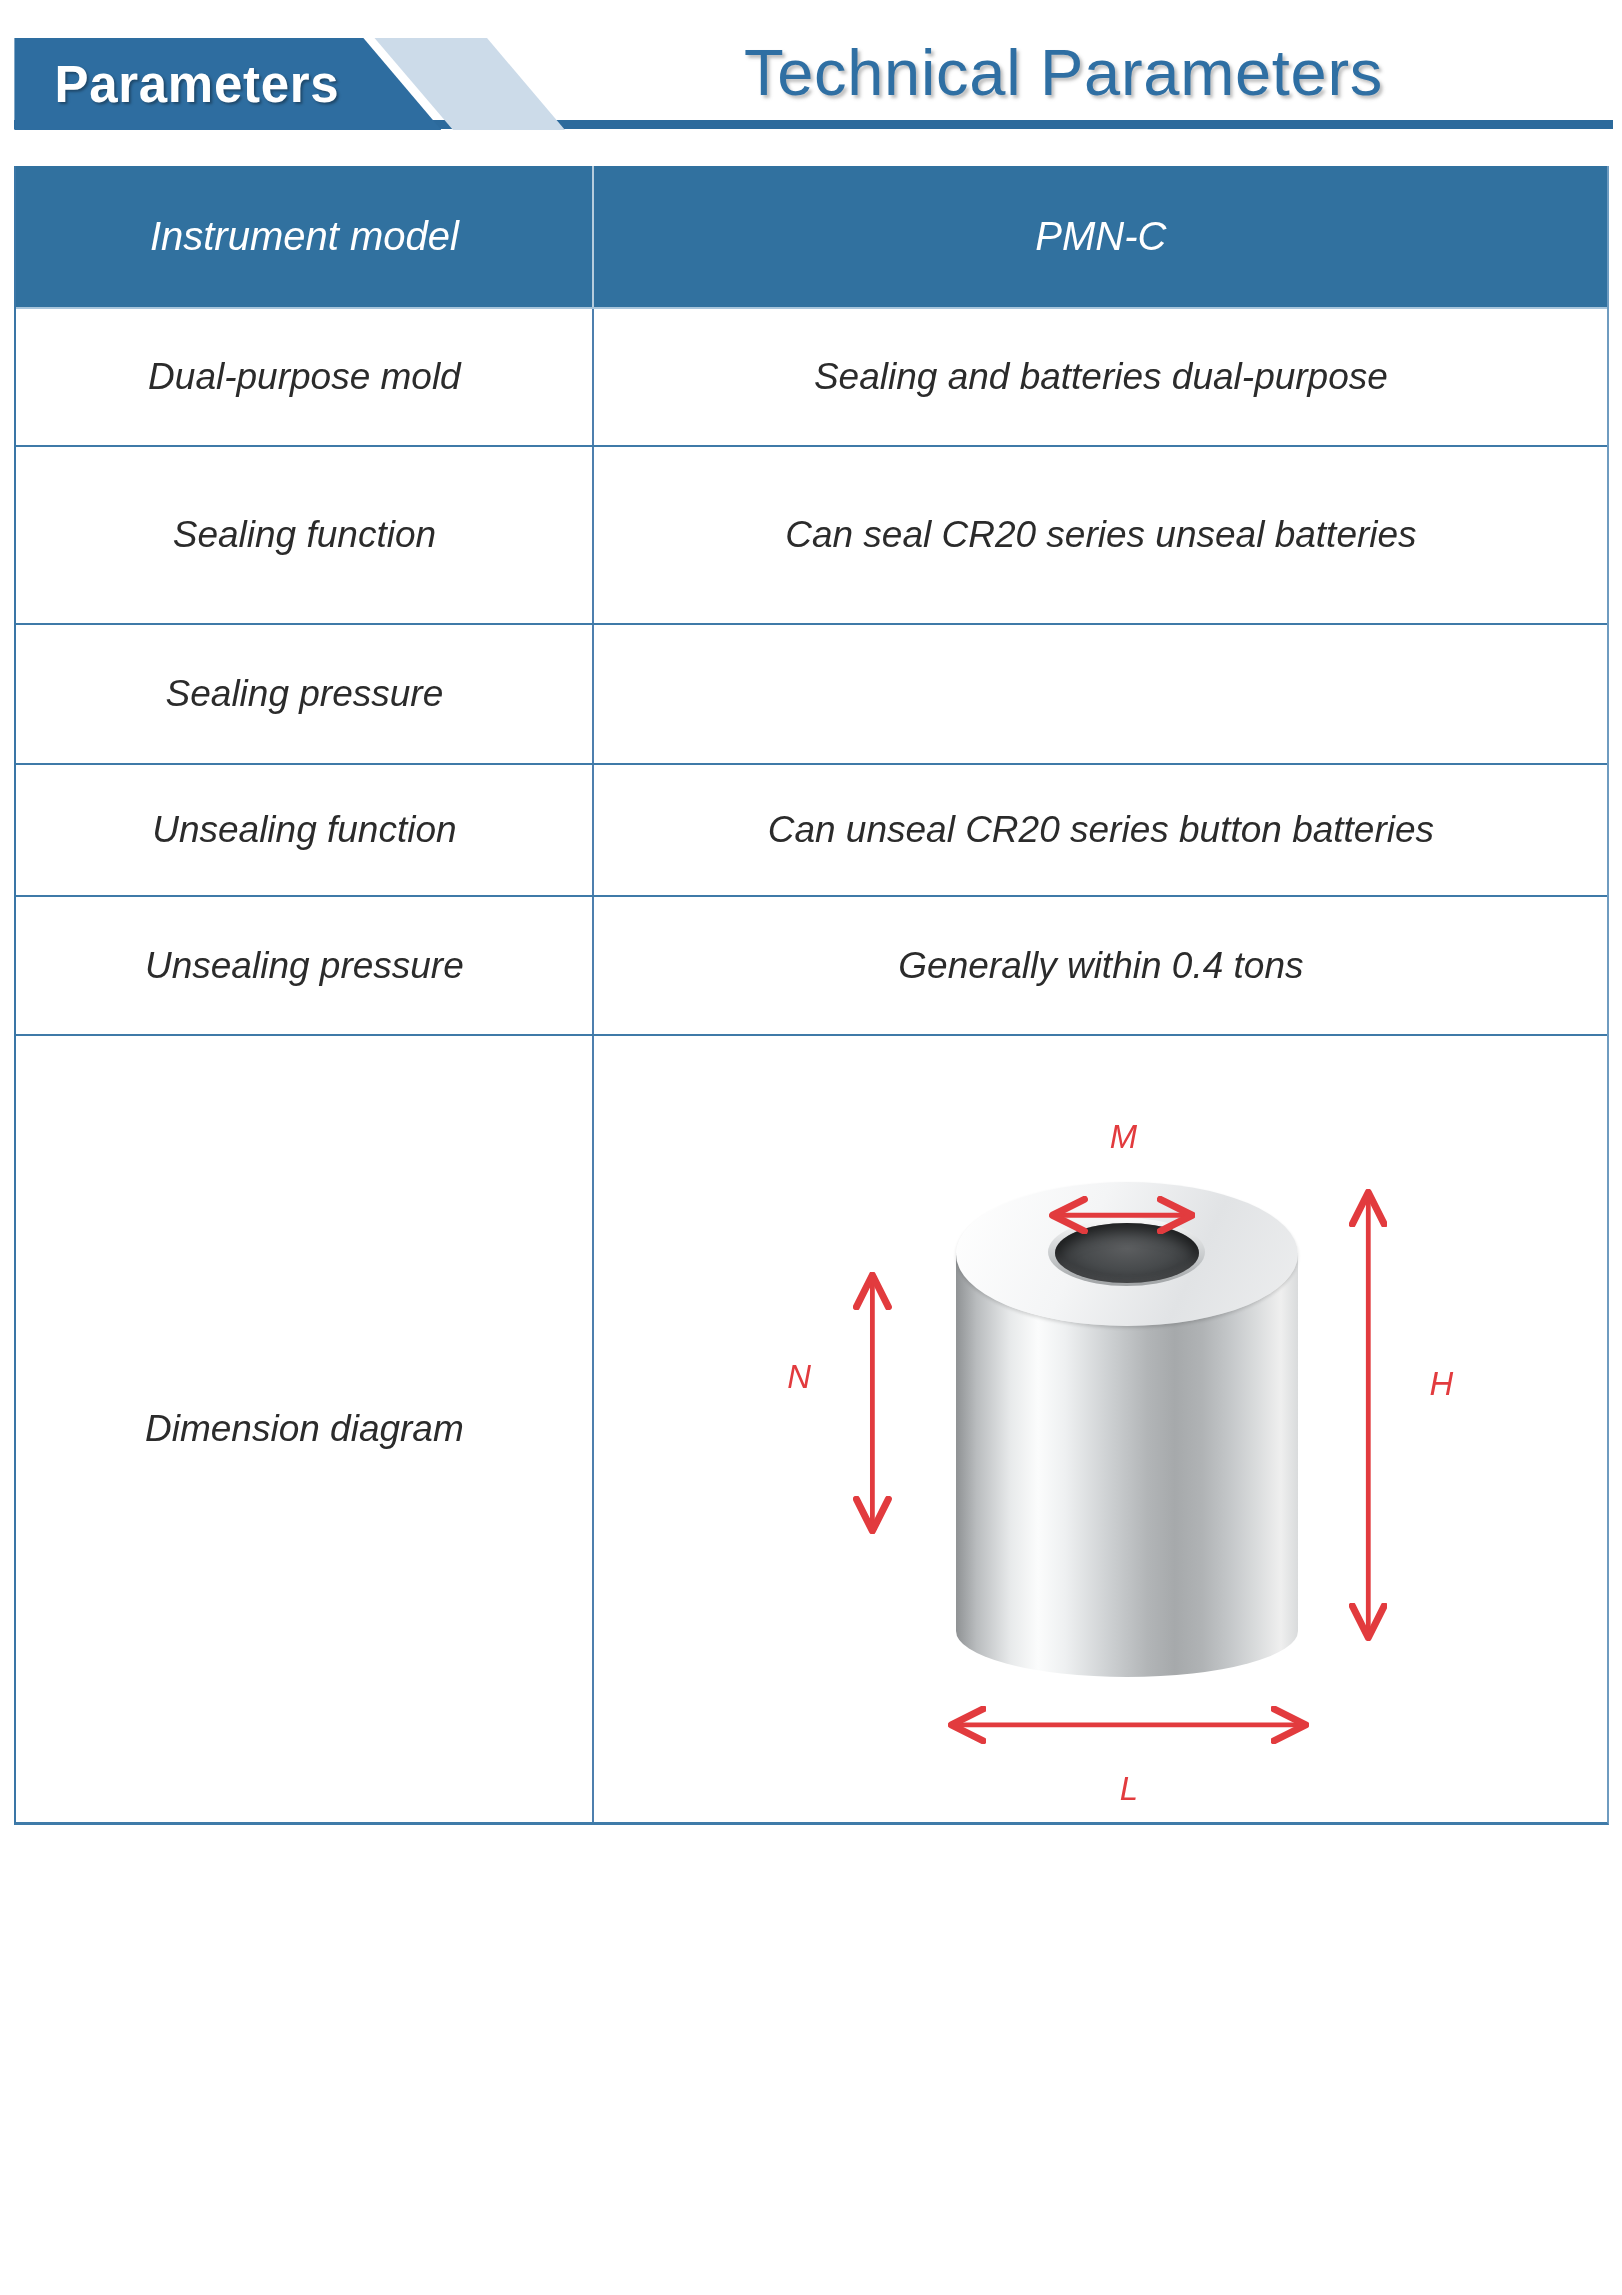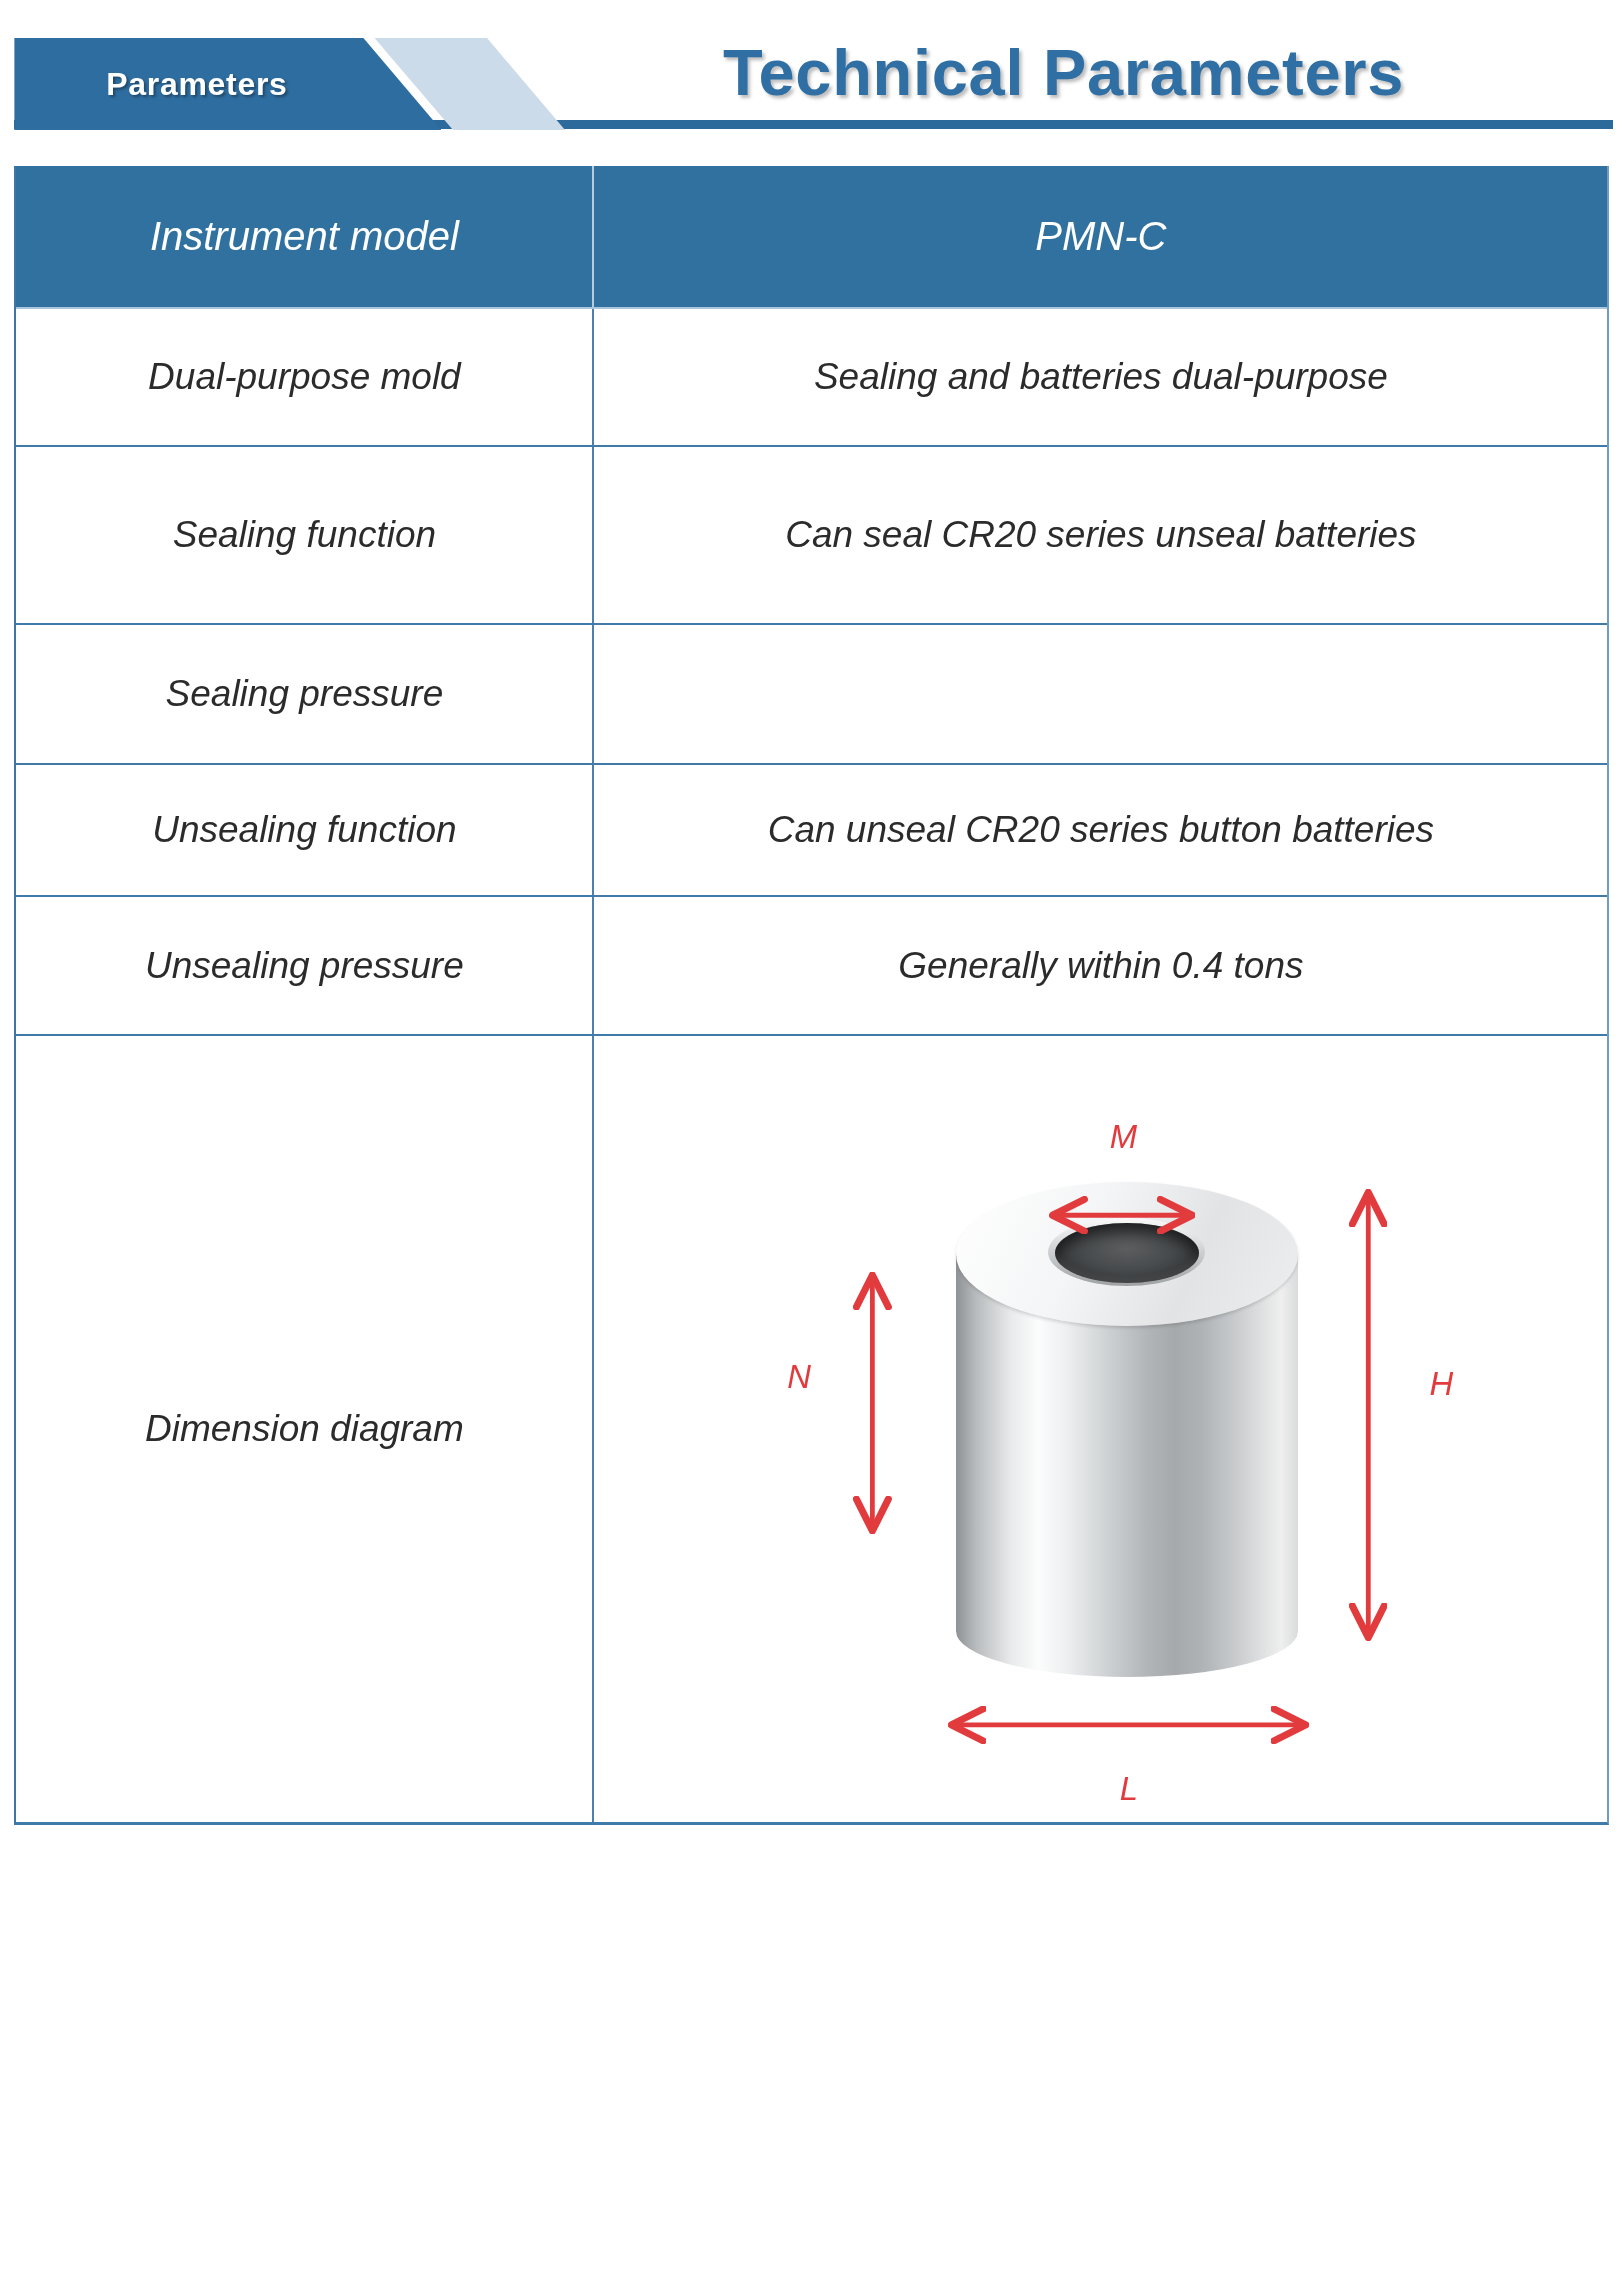--- a/index.html
+++ b/index.html
@@ -8,25 +8,25 @@
   .page { position:relative; width:1623px; height:2295px; background:#ffffff; overflow:hidden; }
 
   
   .hdr { position:absolute; left:0; top:0; width:1623px; height:168px; }
   .hdr-bar { position:absolute; left:14.4px; top:120px; width:1599px; height:9px; background:#2c6a9c; }
   .hdr-light { position:absolute; left:369px; top:38px; width:198px; height:92px; background:#ccdbe9;
                clip-path:polygon(5.5px 0, 118px 0, 196px 92px, 84px 92px); }
   .hdr-dark { position:absolute; left:14.4px; top:38px; width:427px; height:92px; background:#2e6da0;
               clip-path:polygon(0 0, 349px 0, 427px 92px, 0 92px);
               display:flex; align-items:center; justify-content:center; padding-right:62px; }
-  .hdr-dark span { color:#ffffff; font-size:32px; font-weight:bold; letter-spacing:0.7px;
+  .hdr-dark span { color:#ffffff; font-size:51px; font-weight:bold; letter-spacing:0.7px;
                    text-shadow:2.1px 2.1px 2.7px rgba(0,0,0,0.35); }
   .hdr-title { position:absolute; left:684px; top:20.5px; width:759px; height:103px;
                display:flex; align-items:center; justify-content:center;
-               color:#2f6fa3; font-size:65px; font-weight:bold; letter-spacing:0.7px;
+               color:#2f6fa3; font-size:65px; font-weight:normal; letter-spacing:0.7px;
                text-shadow:2.7px 3.4px 3.4px rgba(110,110,110,0.45); }
 
   
   .spec-table { position:absolute; left:14.4px; top:166px; width:1595px;
                 border-left:2.7px solid #3a76a6; border-right:2.1px solid #6f9cc0;
                 border-bottom:3.4px solid #3f7ba9; background:#ffffff; }
   .t-row { display:grid; grid-template-columns:578px 1fr; border-bottom:2.7px solid #3f7aa8; }
   .t-row:last-child { border-bottom:none; }
   .t-cell { display:flex; align-items:center; justify-content:center; text-align:center;
             color:#2b2b2b; font-size:37px; font-weight:400; padding:0 20.5px;font-style:italic; }

